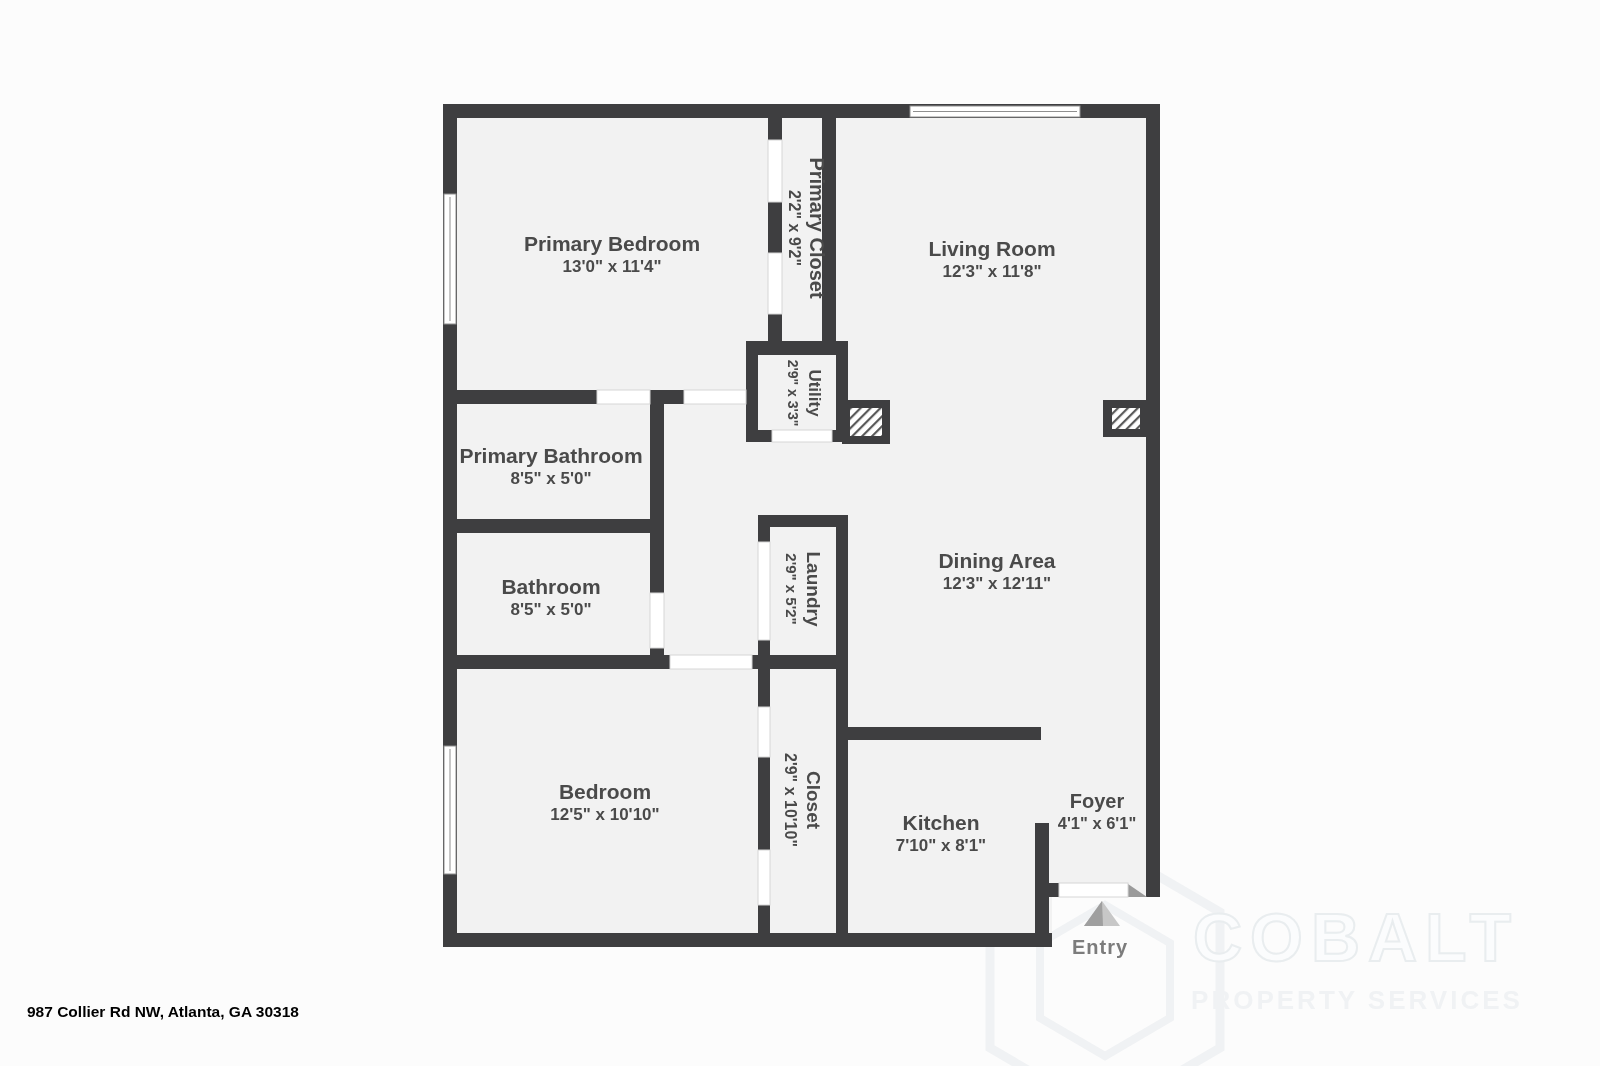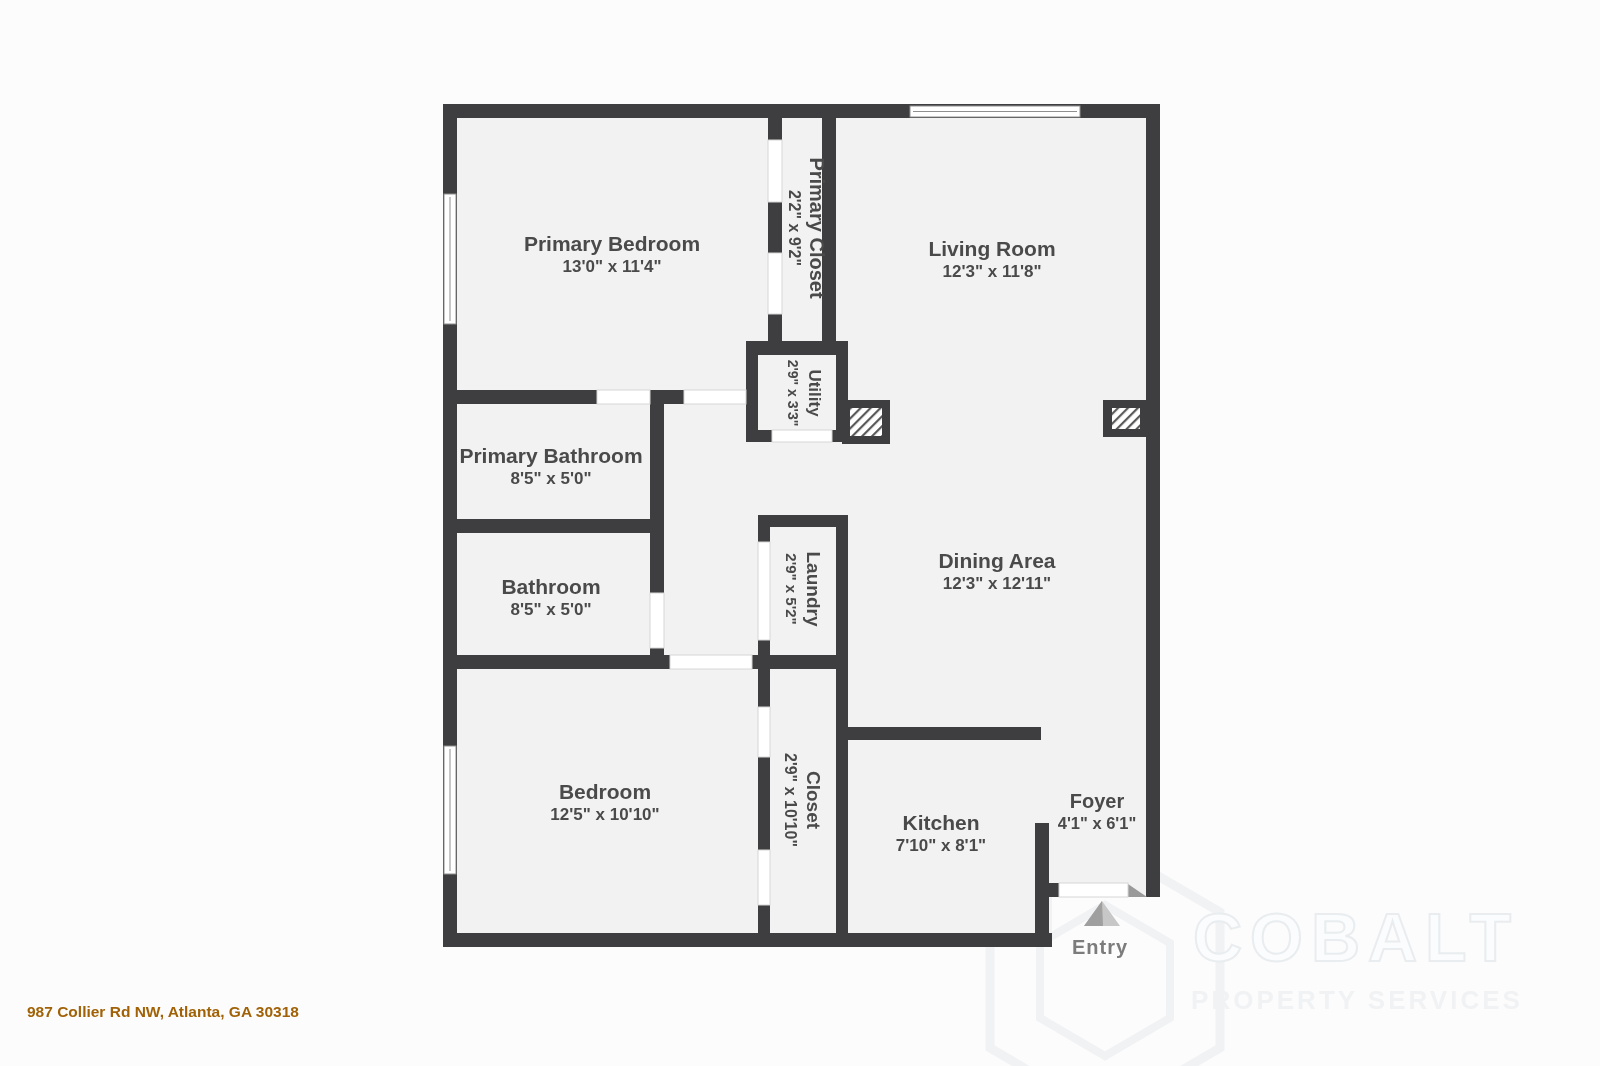--- a/index.html
+++ b/index.html
@@ -10,21 +10,21 @@
   .roomfill{fill:#f2f2f2;}
   .gap{fill:#ffffff;stroke:#d6d6d6;stroke-width:1;}
   .window{fill:#ffffff;stroke:#8f8f8f;stroke-width:1;}
   .winline{stroke:#8f8f8f;stroke-width:1;fill:none;}
   .rname{font-family:"Liberation Sans",sans-serif;font-weight:700;fill:#4a4a4a;text-anchor:middle;dominant-baseline:central;}
   .rdims{font-family:"Liberation Sans",sans-serif;font-weight:700;fill:#4a4a4a;text-anchor:middle;dominant-baseline:central;}
   .entry-label{font-family:"Liberation Sans",sans-serif;font-weight:700;fill:#7c7c7c;text-anchor:middle;dominant-baseline:central;letter-spacing:1px;}
   .wm-hex{fill:none;stroke:#f0f2f4;}
   .wm-brand{font-family:"Liberation Sans",sans-serif;font-weight:700;fill:#fbfcfd;stroke:#e9edef;stroke-width:2px;text-anchor:middle;dominant-baseline:central;letter-spacing:8px;}
   .wm-tag{font-family:"Liberation Sans",sans-serif;font-weight:700;fill:#f0f2f4;text-anchor:middle;dominant-baseline:central;letter-spacing:3px;}
-  .footer-text{position:absolute;color:#a16207;font-weight:700;}
+  .footer-text{position:absolute;color:#000000;font-weight:700;}
   .address{left:27px;top:1003px;font-size:15.5px;}
   .floor{left:27px;top:1081px;font-size:12px;}
   .disclaimer{left:0;width:1522px;text-align:center;top:1037px;font-size:13px;color:#4f4f4f;}
 </style>
 </head>
 <body>
 
 <div class="page">
   <svg width="1600" height="1066" viewBox="0 0 1600 1066">
     <defs>

